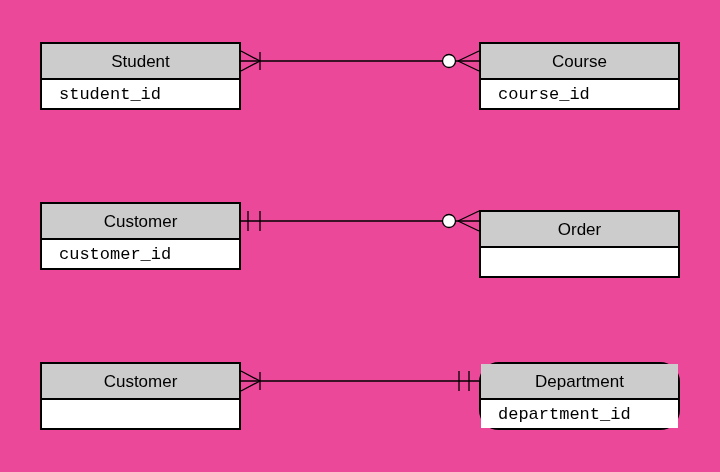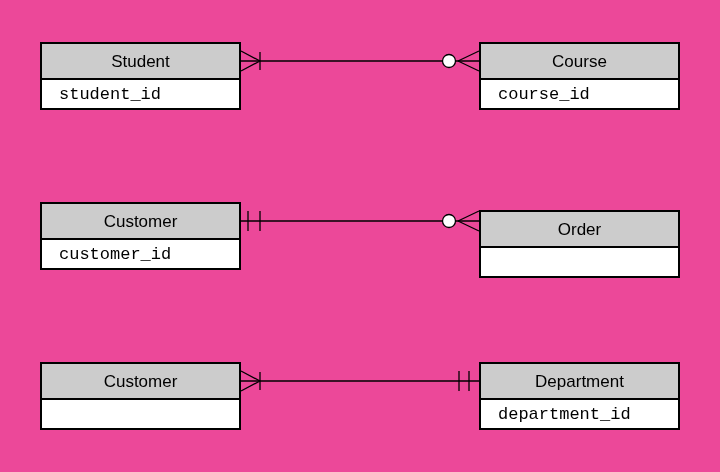--- a/index.html
+++ b/index.html
@@ -124,18 +124,18 @@
   </div>
 
   <div class="entity" style="left:479px; top:202px;margin-top:8px;">
     <div class="entity-header">Order</div>
   </div>
 
   <div class="entity" style="left:40px; top:362px;">
     <div class="entity-header">Customer</div>
   </div>
 
-  <div class="entity" style="left:479px; top:362px;">
+  <div class="entity" style="left:479px; top:362px;border-radius:20px;">
     <div class="entity-header">Department</div>
     <div class="entity-attr">department_id</div>
   </div>
 
 </div>
 
 </body></html>

